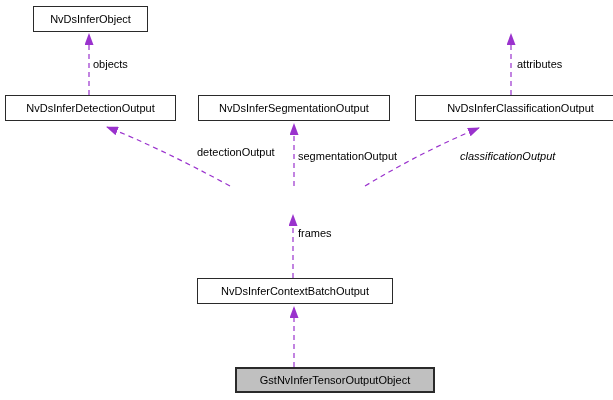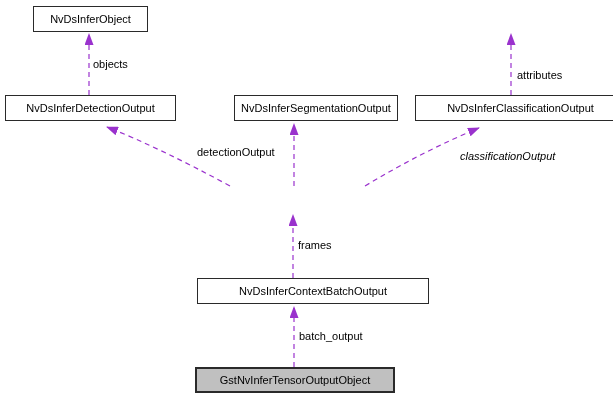--- a/index.html
+++ b/index.html
@@ -40,20 +40,21 @@
     font-size: 11px;
     line-height: 24px;
     text-align: center;
     white-space: nowrap;
     overflow: hidden;
   }
   .node.highlighted {
     background: var(--highlight-fill);
     border-width: 2px;
     line-height: 22px;
+    margin-left: 40px;
   }
   .edge-label {
     position: absolute;
     color: #000;
     font-size: 11px;
     line-height: 16px;
     white-space: nowrap;
   }
 </style>
 </head>
@@ -74,35 +75,35 @@
     <path class="edge-path" d="M 365,186 Q 425,150 479,128" marker-end="url(#arrow)"></path>
     <path class="edge-path" d="M 293,278 L 293,215" marker-end="url(#arrow)"></path>
     <path class="edge-path" d="M 294,367 L 294,307" marker-end="url(#arrow)"></path>
   </svg>
 
   <div class="node" style="left:33px; top:6px; width:115px;">NvDsInferObject</div>
 
 
   <div class="node" style="left:5px; top:95px; width:171px;text-align:center;">NvDsInferDetectionOutput</div>
 
-  <div class="node" style="left:198px; top:95px; width:164px;margin-left:36px;">NvDsInferSegmentationOutput</div>
+  <div class="node" style="left:198px; top:95px; width:192px;">NvDsInferSegmentationOutput</div>
 
   <div class="node" style="left:415px; top:95px; width:211px;">NvDsInferClassificationOutput</div>
 
 
-  <div class="node" style="left:197px; top:278px; width:232px;">NvDsInferContextBatchOutput</div>
+  <div class="node" style="left:197px; top:278px; width:196px;">NvDsInferContextBatchOutput</div>
 
   <div class="node highlighted" style="left:195px; top:367px; width:200px;">GstNvInferTensorOutputObject</div>
 
   <div class="edge-label" style="left:93px; top:56px;">objects</div>
 
-  <div class="edge-label" style="left:517px; top:67px;">attributes</div>
+  <div class="edge-label" style="left:517px; top:56px;">attributes</div>
 
   <div class="edge-label" style="left:197px; top:144px;">detectionOutput</div>
 
+  <div class="edge-label" style="left:298px; top:148px;">segmentationOutput</div>
 
   <div class="edge-label" style="left:460px; top:148px;font-style:italic;">classificationOutput</div>
 
-  <div class="edge-label" style="left:298px; top:237px;">frames</div>
+  <div class="edge-label" style="left:298px; top:225px;">frames</div>
 
-  <div class="edge-label" style="left:299px; top:328px;">batch_output</div>
 
 </div>
 
 </body></html>

